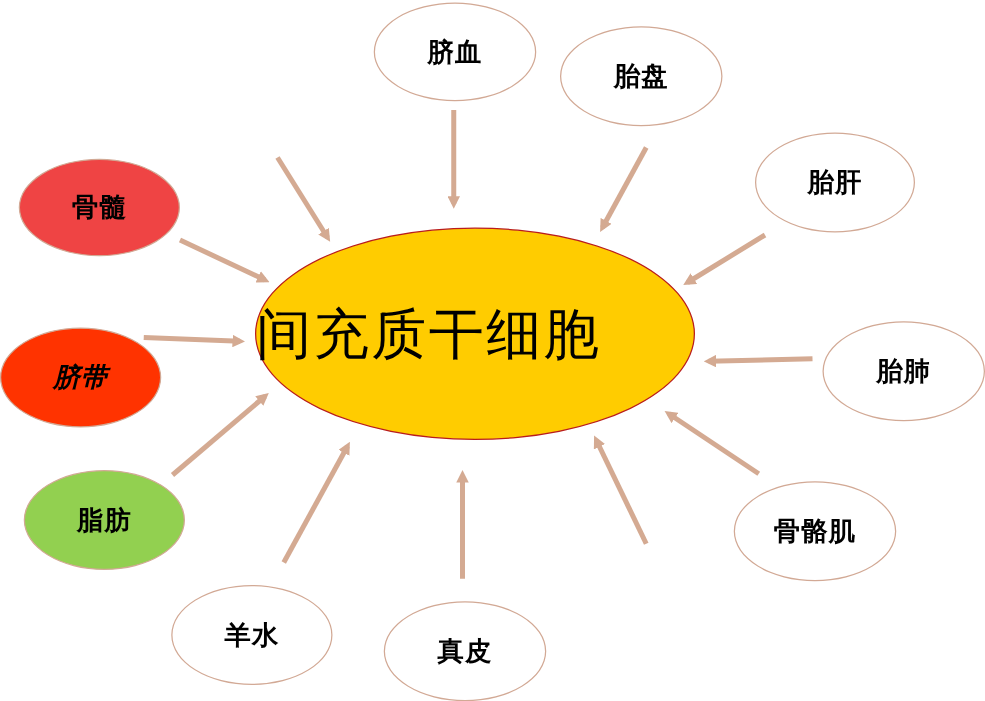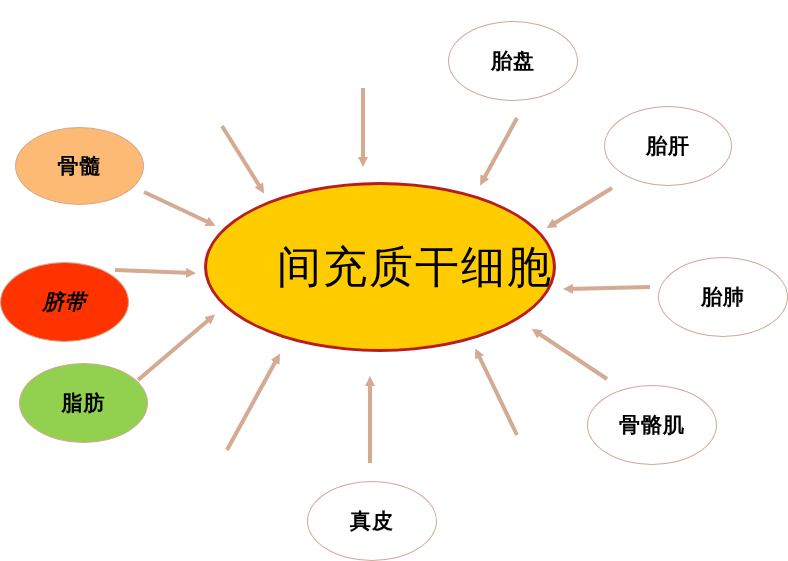--- a/index.html
+++ b/index.html
@@ -1,20 +1,20 @@
 <!DOCTYPE html>
 <html><head>
 <meta charset="utf-8">
 <style>
   html,body{margin:0;padding:0;background:#ffffff;}
   #stage{position:relative;width:788px;height:561px;overflow:hidden;background:#fff;font-family:"DejaVu Sans",sans-serif;}
   svg{position:absolute;left:0;top:0;}
   .node{position:absolute;box-sizing:border-box;border-radius:50%;display:flex;align-items:center;justify-content:center;border:1px solid #d2a995;background:#fff;}
   .node span{font-weight:bold;font-size:21px;color:#000;letter-spacing:1px;font-family:"DejaVu Serif",serif;}
-  .center{position:absolute;box-sizing:border-box;border-radius:50%;display:flex;align-items:center;justify-content:flex-end;border:3px solid #b91c1c;}
+  .center{position:absolute;box-sizing:border-box;border-radius:50%;display:flex;align-items:center;justify-content:flex-start;border:1px solid #b91c1c;}
   .center span{font-size:44px;color:#000;letter-spacing:2px;font-family:"DejaVu Sans",sans-serif;}
 </style>
 </head>
 <body>
 
 <div id="stage">
 
   <svg width="788" height="561">
     <defs>
       <marker id="ah" markerWidth="10" markerHeight="10" refX="6" refY="5" orient="auto" markerUnits="userSpaceOnUse">
@@ -34,38 +34,44 @@
       <line x1="227" y1="450" x2="278" y2="357"></line>
       <line x1="138" y1="380" x2="212" y2="317"></line>
       <line x1="115" y1="270" x2="192" y2="273"></line>
     </g>
   </svg>
 
   <div class="center" style="left:204px;top:182px;width:352px;height:170px;background:#FFCC00;">
     <span>间充质干细胞</span>
   </div>
 
-  <div class="node" style="left:15px;top:127px;width:129px;height:78px;background:#fdba74;">
+  <div class="node" style="left:15px;top:127px;width:129px;height:78px;background:#ef4444;">
     <span>骨髓</span>
+  </div>
+  <div class="node" style="left:299px;top:2px;width:130px;height:79px;">
+    <span>脐血</span>
   </div>
   <div class="node" style="left:448px;top:21px;width:130px;height:80px;">
     <span>胎盘</span>
   </div>
   <div class="node" style="left:604px;top:106px;width:128px;height:80px;">
     <span>胎肝</span>
   </div>
   <div class="node" style="left:658px;top:257px;width:130px;height:80px;text-align:right;">
     <span>胎肺</span>
   </div>
   <div class="node" style="left:587px;top:385px;width:130px;height:80px;">
     <span>骨骼肌</span>
   </div>
   <div class="node" style="left:307px;top:481px;width:130px;height:80px;text-align:center;">
     <span>真皮</span>
   </div>
-  <div class="node" style="left:19px;top:363px;width:129px;height:80px;background:#92D050;">
+  <div class="node" style="left:137px;top:468px;width:129px;height:80px;">
+    <span>羊水</span>
+  </div>
+  <div class="node" style="left:19px;top:376px;width:129px;height:80px;background:#92D050;">
     <span>脂肪</span>
   </div>
   <div class="node" style="left:0px;top:262px;width:129px;height:80px;background:#FF3300;font-style:italic;">
     <span>脐带</span>
   </div>
 
 </div>
 
 </body></html>

